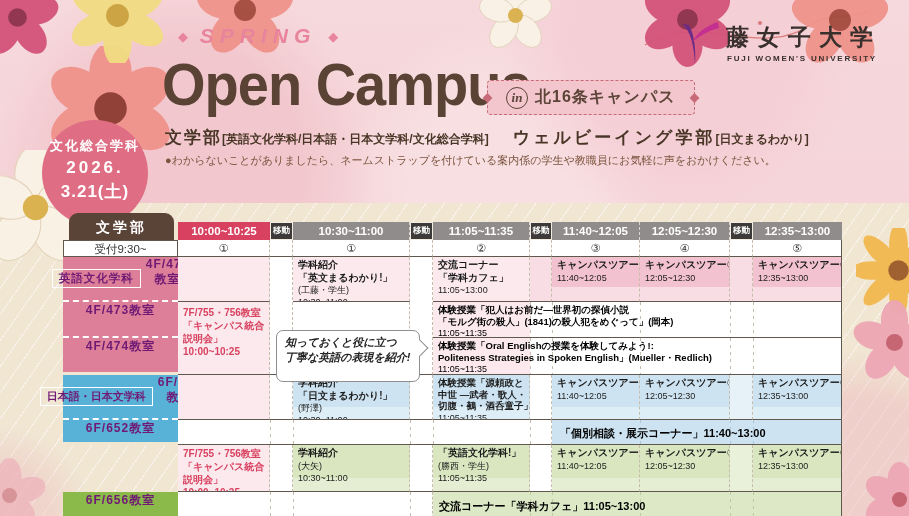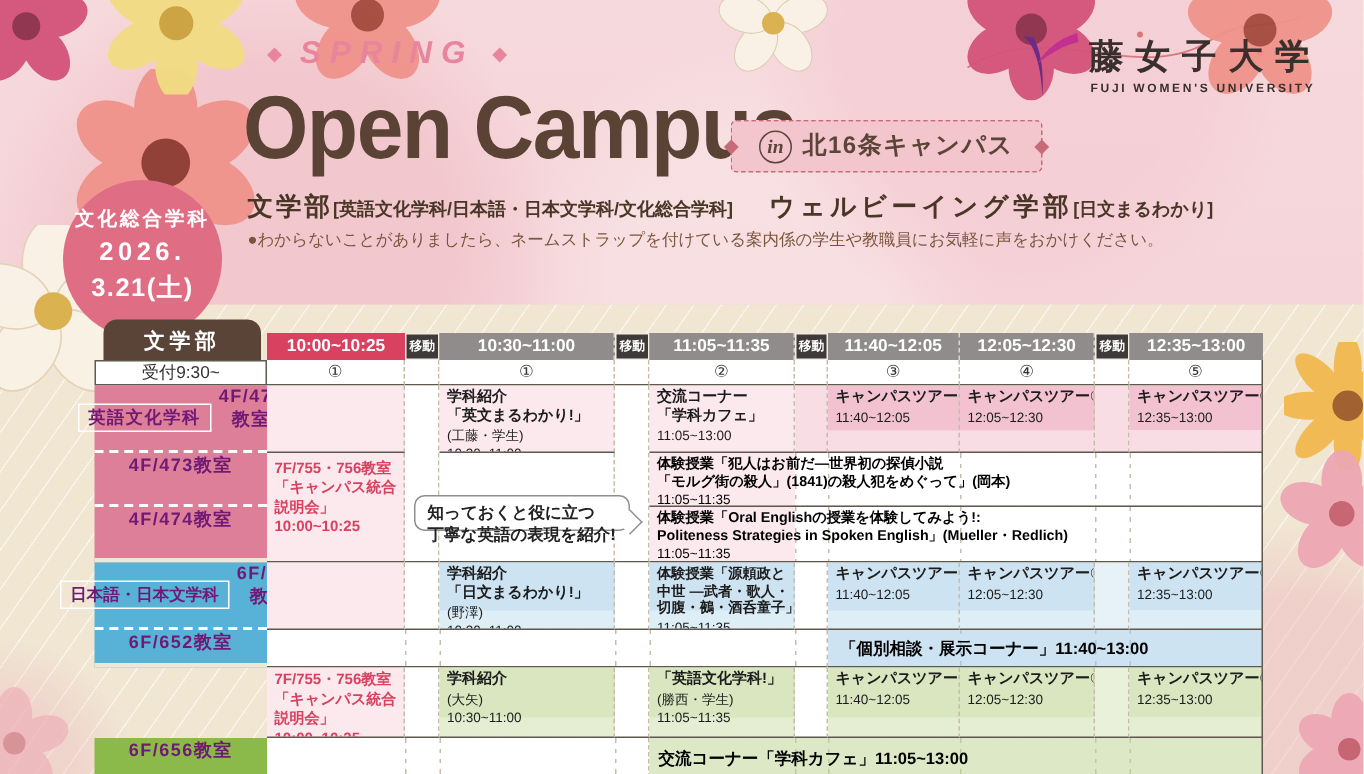--- a/index.html
+++ b/index.html
@@ -118,22 +118,22 @@
     background-image:repeating-linear-gradient(to bottom,#aac8da 0 3px,transparent 3px 7px),repeating-linear-gradient(to bottom,#aac8da 0 3px,transparent 3px 7px),repeating-linear-gradient(to bottom,#aac8da 0 3px,transparent 3px 7px);
     background-repeat:no-repeat; background-size:1px 100%,1px 100%,1px 100%; background-position:88px 0,178px 0,201px 0; background-color:#cde3f1; }
   .span-left5 { grid-column:2/6; background:#fff; border-right:1px dashed #c6bcab;
     background-image:repeating-linear-gradient(to bottom,#c6bcab 0 3px,transparent 3px 7px),repeating-linear-gradient(to bottom,#c6bcab 0 3px,transparent 3px 7px),repeating-linear-gradient(to bottom,#c6bcab 0 3px,transparent 3px 7px);
     background-repeat:no-repeat; background-size:1px 100%,1px 100%,1px 100%; background-position:92px 0,115px 0,232px 0; }
   .span-cafe { grid-column:6/12; border-right:1px solid #5f584e; padding:4px 4px 0 6px;
     background-image:repeating-linear-gradient(to bottom,#bccb9e 0 3px,transparent 3px 7px),repeating-linear-gradient(to bottom,#bccb9e 0 3px,transparent 3px 7px),repeating-linear-gradient(to bottom,#bccb9e 0 3px,transparent 3px 7px),repeating-linear-gradient(to bottom,#bccb9e 0 3px,transparent 3px 7px),repeating-linear-gradient(to bottom,#bccb9e 0 3px,transparent 3px 7px);
     background-repeat:no-repeat; background-size:1px 100%,1px 100%,1px 100%,1px 100%,1px 100%; background-position:97px 0,119px 0,207px 0,297px 0,320px 0; background-color:#dce8c6; }
 
   
-  .bubble { position:absolute; left:276px; top:330px; width:144px; height:24px; background:#fff; border:1.5px solid #8f8f8f;
-    border-radius:7px; z-index:6; padding:4px 0 0 8px; font-size:11px; font-weight:bold; color:#222; line-height:15px; white-space:nowrap; }
+  .bubble { position:absolute; left:276px; top:330px; width:144px; height:52px; background:#fff; border:1.5px solid #8f8f8f;
+    border-radius:7px; z-index:6; padding:4px 0 0 8px; font-size:11px; font-weight:bold; color:#222; line-height:15px; white-space:nowrap;font-style:italic; }
   .bubble::after { content:""; position:absolute; right:-7px; top:11px; width:11px; height:11px; background:#fff;
     border-top:1.5px solid #8f8f8f; border-right:1.5px solid #8f8f8f; transform:rotate(45deg); }
 </style>
 </head>
 <body>
 
 <div class="page">
 
   <div class="banner">
     <svg class="squiggle" viewBox="0 0 230 60">

